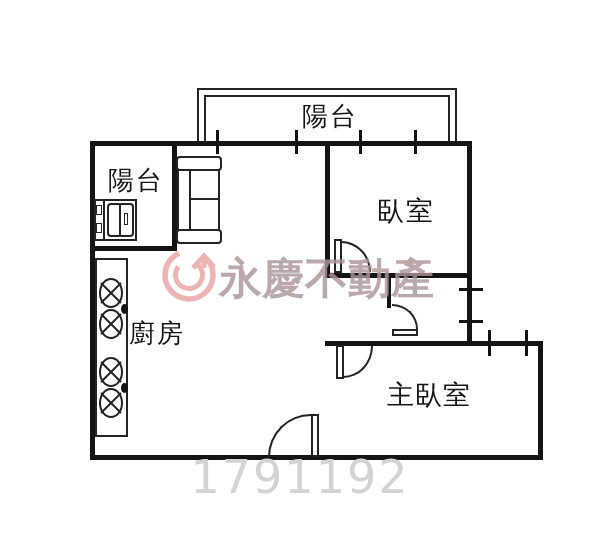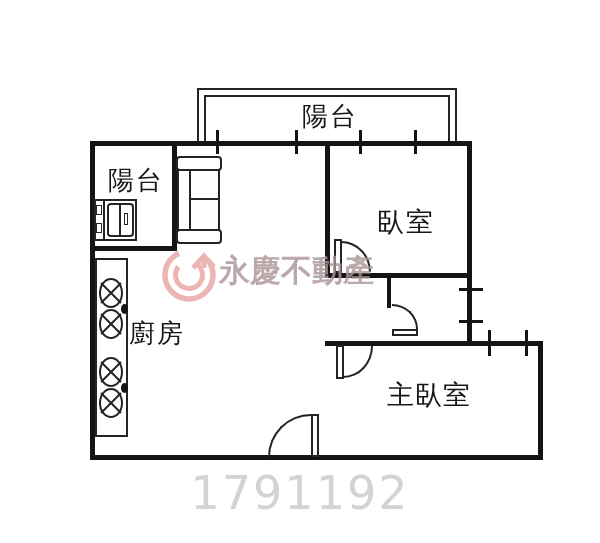--- a/index.html
+++ b/index.html
@@ -13,25 +13,25 @@
   
   .thin{position:absolute;border:2px solid #242424;background:#fff;box-sizing:border-box;}
   .tick{position:absolute;background:#141414;}
   .arc{position:absolute;box-sizing:border-box;background:transparent;}
   .leaf{position:absolute;border:2px solid #242424;background:#fff;box-sizing:border-box;}
   .room-label{
     position:absolute;color:#161616;font-size:26px;font-weight:500;
     text-align:center;line-height:28px;white-space:nowrap;letter-spacing:2px;
   }
   .watermark-text{
-    position:absolute;left:219px;top:250px;font-size:31px;font-weight:700;
+    position:absolute;left:219px;top:250px;font-size:43px;font-weight:700;
     letter-spacing:0px;opacity:.82;white-space:nowrap;
   }
   .photo-id{
-    position:absolute;left:0;top:466px;width:600px;text-align:center;
+    position:absolute;left:0;top:450px;width:600px;text-align:center;
     font-size:46px;font-weight:400;letter-spacing:2px;
     font-family:"DejaVu Sans","Liberation Sans",sans-serif;
   }
   svg{display:block;}
 </style>
 </head>
 <body>
 
 <div class="canvas">
 
@@ -104,21 +104,21 @@
   <div class="thin" style="left:124px;top:213px;width:4px;height:12px;border-width:1px;"></div>
 
   <div class="thin" style="left:176px;top:156px;width:46px;height:15px;border-radius:4px;"></div>
   <div class="thin" style="left:177px;top:169px;width:14px;height:62px;"></div>
   <div class="thin" style="left:189px;top:169px;width:31px;height:31px;"></div>
   <div class="thin" style="left:189px;top:198px;width:31px;height:33px;"></div>
   <div class="thin" style="left:176px;top:229px;width:46px;height:15px;border-radius:4px;"></div>
 
   <div class="room-label" style="left:290px;top:102px;width:80px;">陽台</div>
   <div class="room-label" style="left:96px;top:166px;width:80px;">陽台</div>
-  <div class="room-label" style="left:366px;top:197px;width:80px;font-size:27px;margin-top:11px;">臥室</div>
+  <div class="room-label" style="left:366px;top:197px;width:80px;font-size:27px;">臥室</div>
   <div class="room-label" style="left:384px;top:381px;width:90px;font-size:27px;letter-spacing:1px;">主臥室</div>
   <div class="room-label" style="left:117px;top:319px;width:80px;">廚房</div>
 
   <svg class="abs" style="left:160px;top:246px;opacity:.8;" width="58" height="58" viewBox="0 0 58 58">
     <g fill="none" stroke="#e9a2a2" stroke-width="5.5">
       <circle cx="29" cy="29" r="24" stroke-dasharray="118 33" transform="rotate(-38 29 29)"></circle>
       <circle cx="29" cy="29" r="13.5" stroke-width="5" stroke-dasharray="64 21" transform="rotate(-55 29 29)"></circle>
       <path d="M33 22 L44 10 L54 21" stroke-width="5"></path>
       <path d="M44 12 L44 22" stroke-width="5"></path>
     </g>

